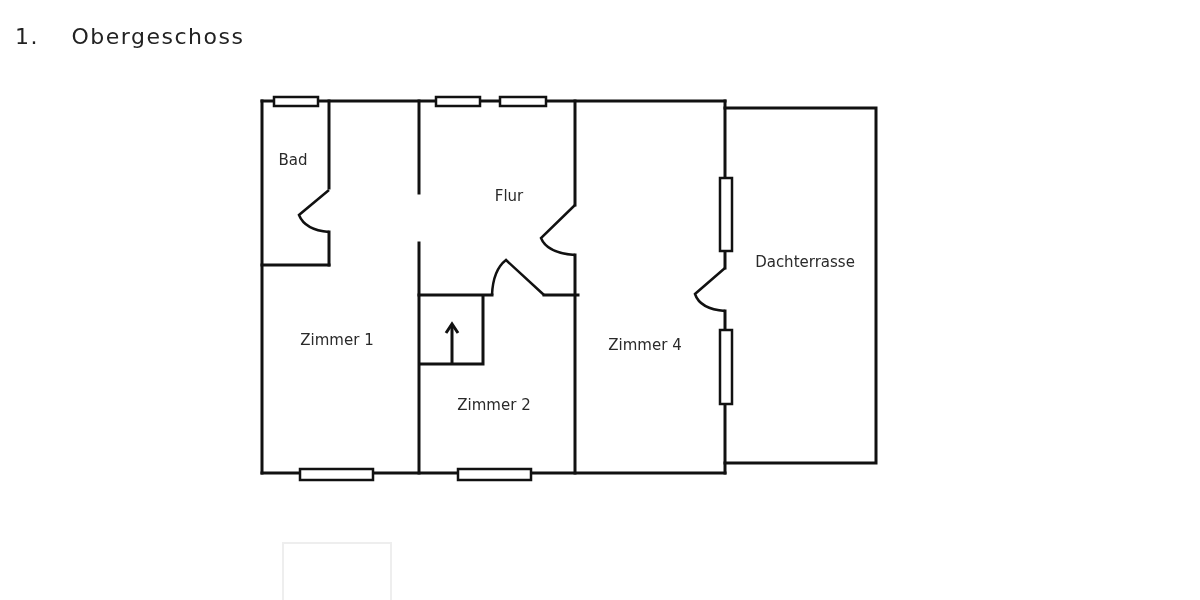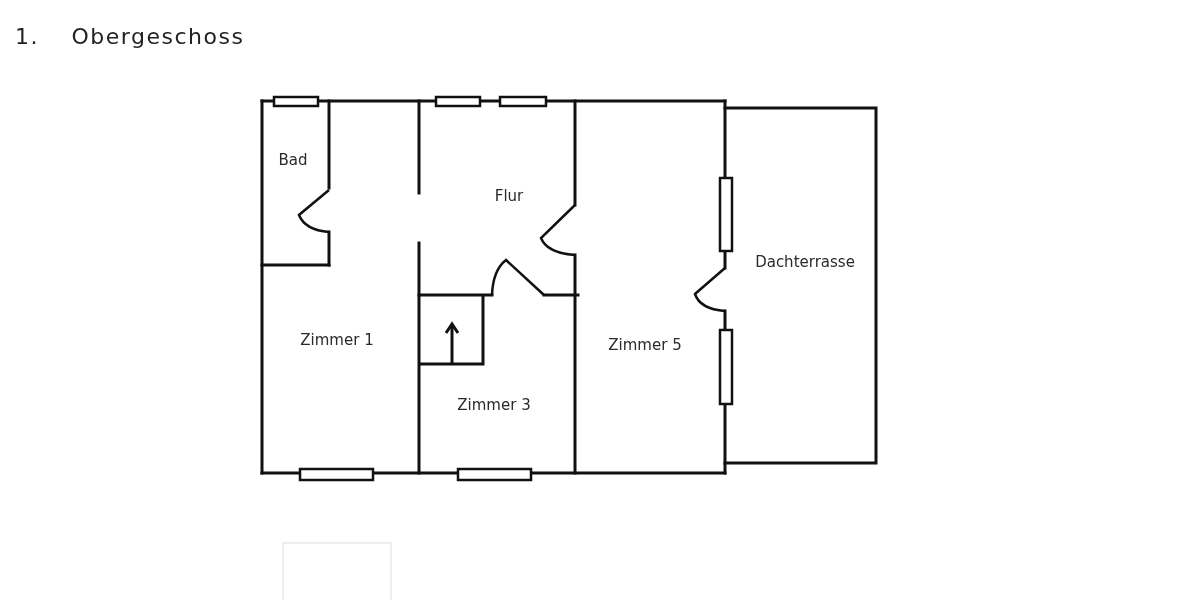--- a/index.html
+++ b/index.html
@@ -119,17 +119,17 @@
     <g>
       <line class="stair" x1="452" y1="364" x2="452" y2="326"></line>
       <polyline class="stair" points="446,333 452,324 458,333"></polyline>
     </g>
   </g>
 </svg>
 
 <div class="room-label" style="left:293px; top:160px;">Bad</div>
 <div class="room-label" style="left:509px; top:196px;">Flur</div>
 <div class="room-label" style="left:337px; top:340px;">Zimmer 1</div>
-<div class="room-label" style="left:494px; top:405px;">Zimmer 3</div>
-<div class="room-label" style="left:645px; top:345px;">Zimmer 5</div>
+<div class="room-label" style="left:494px; top:405px;">Zimmer 2</div>
+<div class="room-label" style="left:645px; top:345px;">Zimmer 4</div>
 <div class="room-label" style="left:805px; top:262px;">Dachterrasse</div>
 
 <div class="faint-box"></div>
 
 </body></html>

